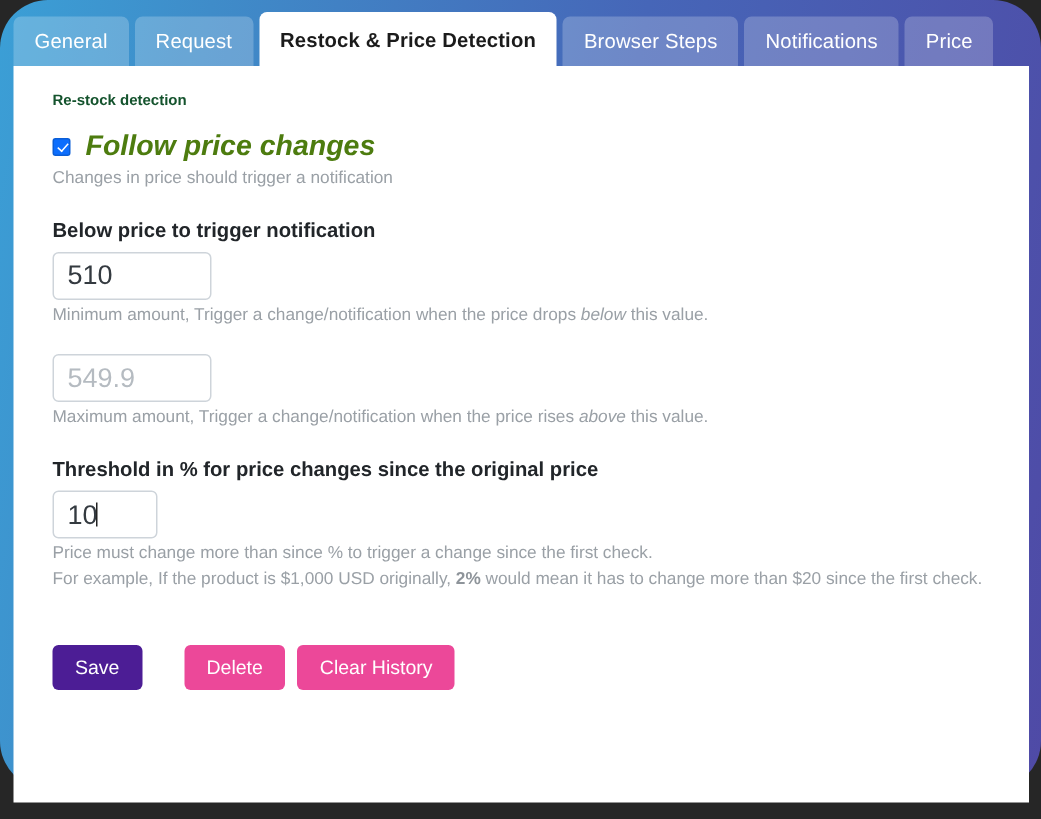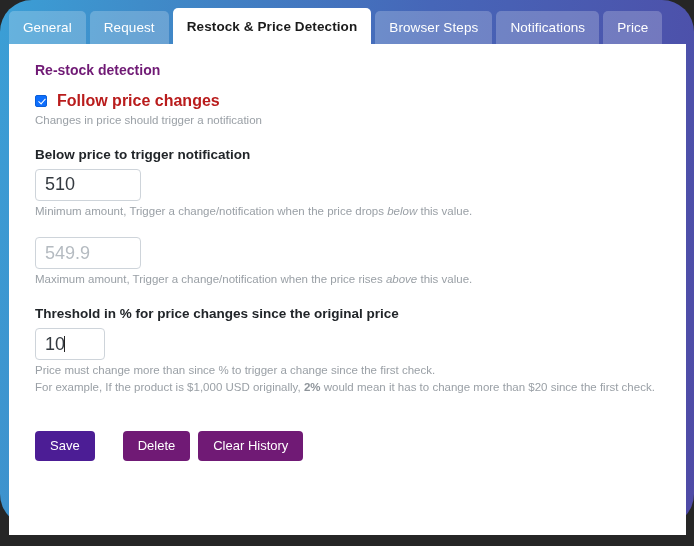--- a/index.html
+++ b/index.html
@@ -61,23 +61,23 @@
     left: 9px;
     top: 44px;
     width: 677px;
     height: 491px;
     background: #ffffff;
     padding: 18px 26px 0 26px;
     overflow: hidden;
   }
 
   .section-title {
-    font-size: 14px;
-    font-weight: bold;
-    color: #701a75;
+    font-size: 10px;
+    font-weight: bold;
+    color: #14532d;
     margin: 0 0 8px 0;
   }
 
   
   .radio-list { margin: 0 0 0 0; }
   .radio-row {
     display: flex;
     align-items: center;
     margin-bottom: 7px;
     padding-left: 14px;
@@ -128,24 +128,25 @@
   .checkbox::after {
     content: "";
     position: absolute;
     left: 3.5px; top: 0.5px;
     width: 3px; height: 6px;
     border: solid #ffffff;
     border-width: 0 1.6px 1.6px 0;
     transform: rotate(42deg);
   }
   .check-label {
-    font-size: 16px;
-    font-weight: bold;
-    color: #b91c1c;
-    cursor: pointer;
+    font-size: 19px;
+    font-weight: bold;
+    color: #4d7c0f;
+    cursor: pointer;
+    font-style: italic;
   }
   .helper {
     font-size: 11.5px;
     color: #9aa0a6;
     margin-top: 2px;
     line-height: 1.45;
   }
   .helper em { font-style: italic; }
   .helper b { font-weight: bold; color: #8e949a; }
 
@@ -195,21 +196,21 @@
     font-family: "Liberation Sans", sans-serif;
     font-size: 13px;
     border: none;
     border-radius: 4px;
     padding: 7px 15px;
     cursor: pointer;
     line-height: 1.2;
     white-space: nowrap;
   }
   .btn-save { background: #4c1d95; color: #ffffff; margin-right: 28px; }
-  .btn-danger { background: #701a75; color: #ffffff; margin-right: 8px; }
+  .btn-danger { background: #ec4899; color: #ffffff; margin-right: 8px; }
   .btn-light { background: #e8e8e8; color: #212529; }
 </style>
 </head>
 <body>
 
 <div id="app">
 
   <div class="tab-strip">
     <div class="tab">
       <span>General</span>

